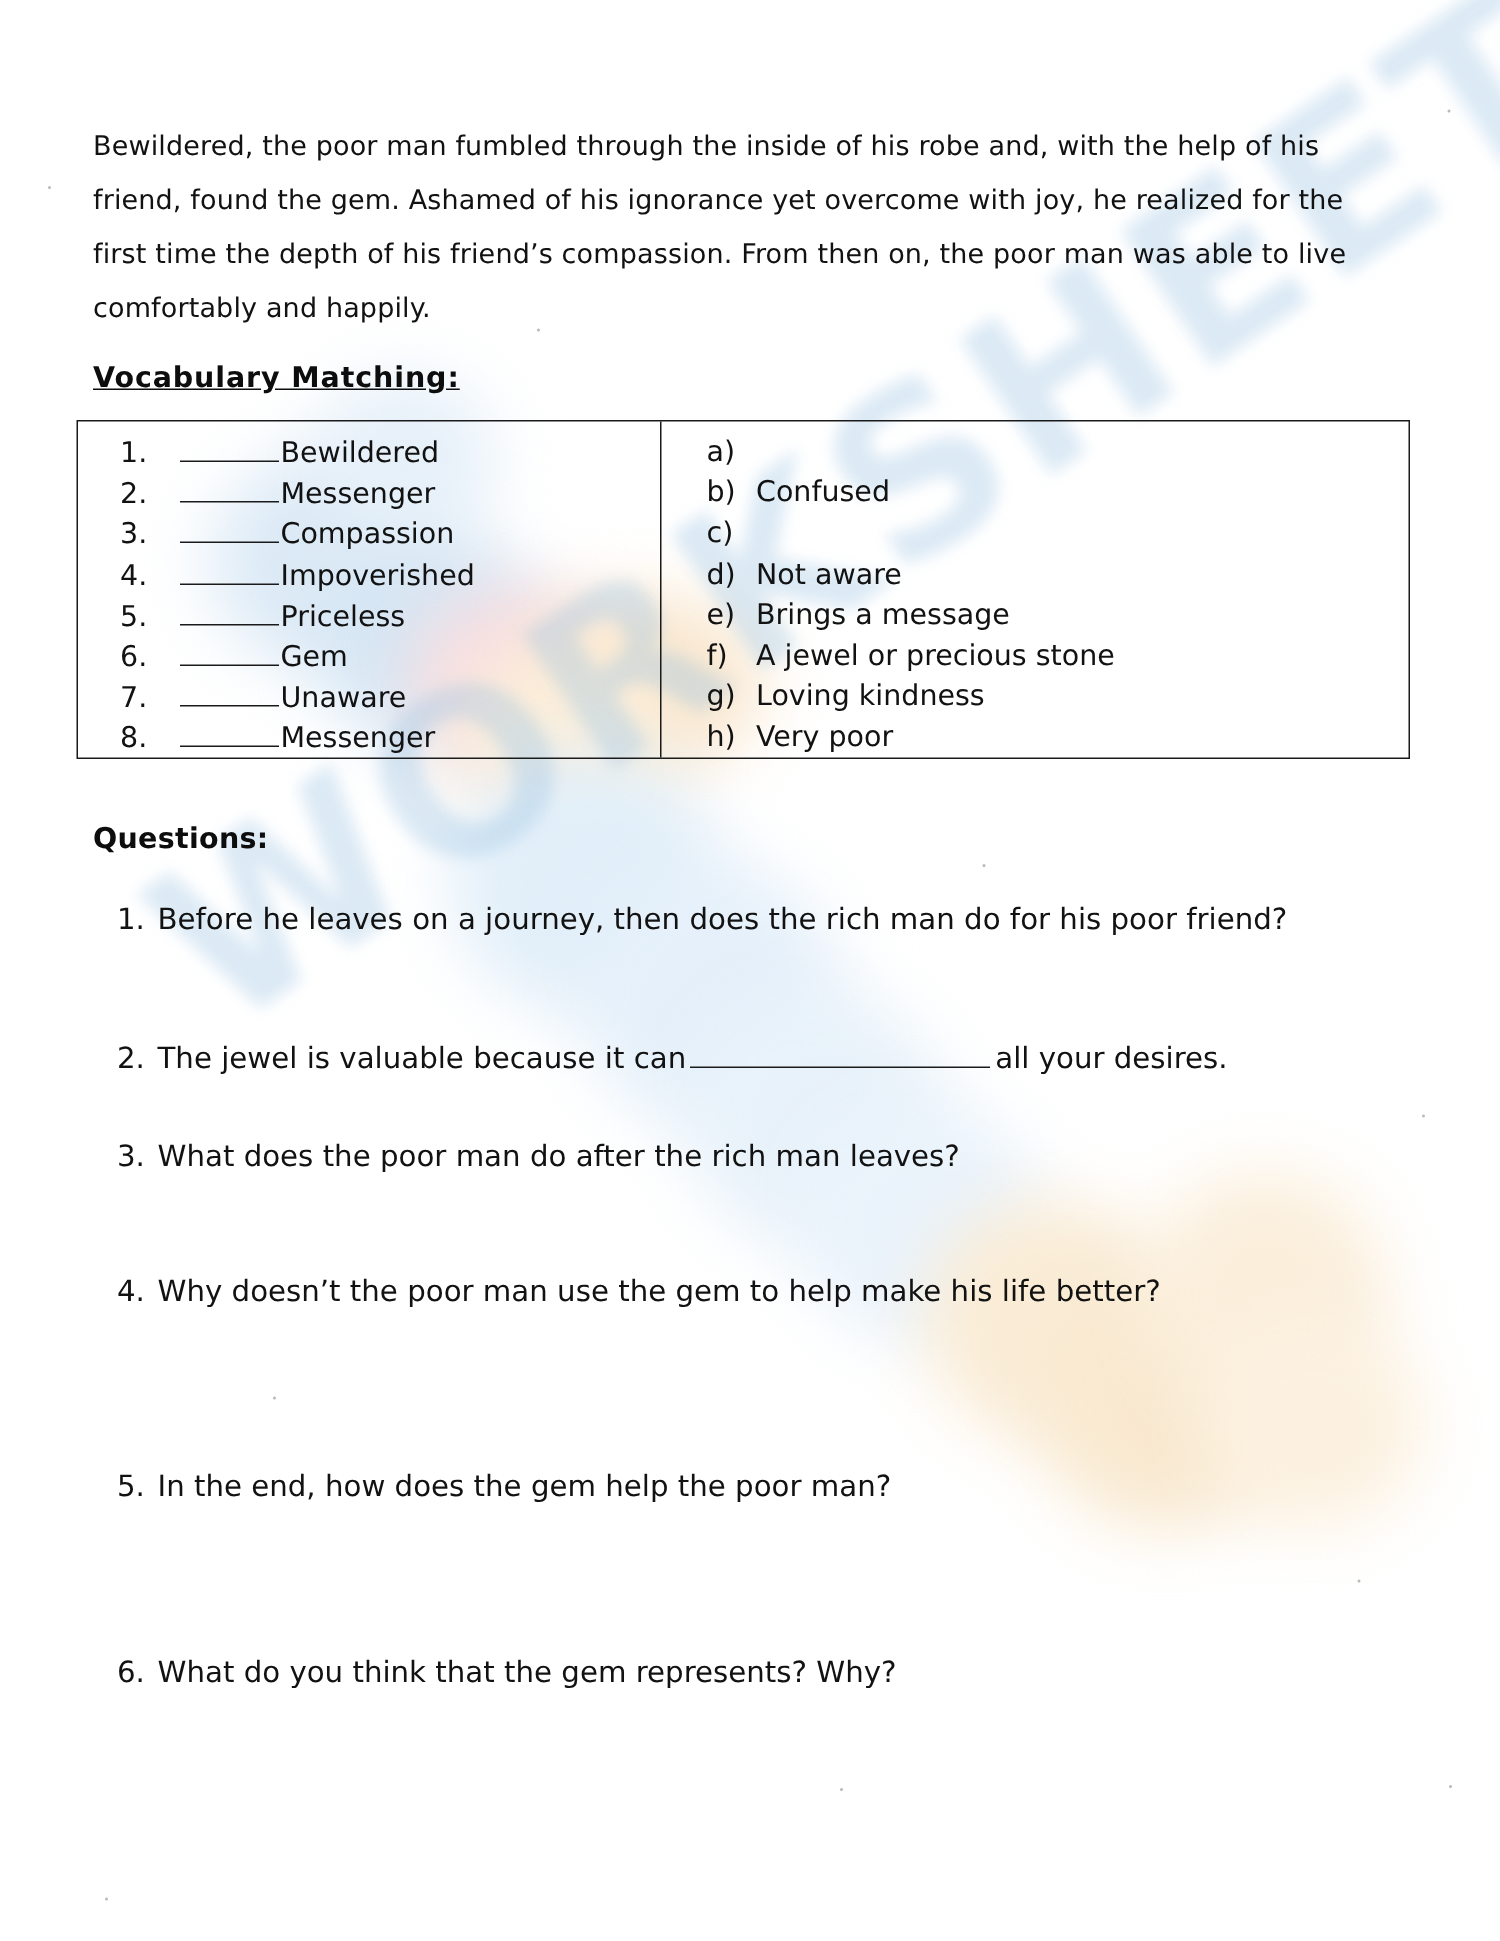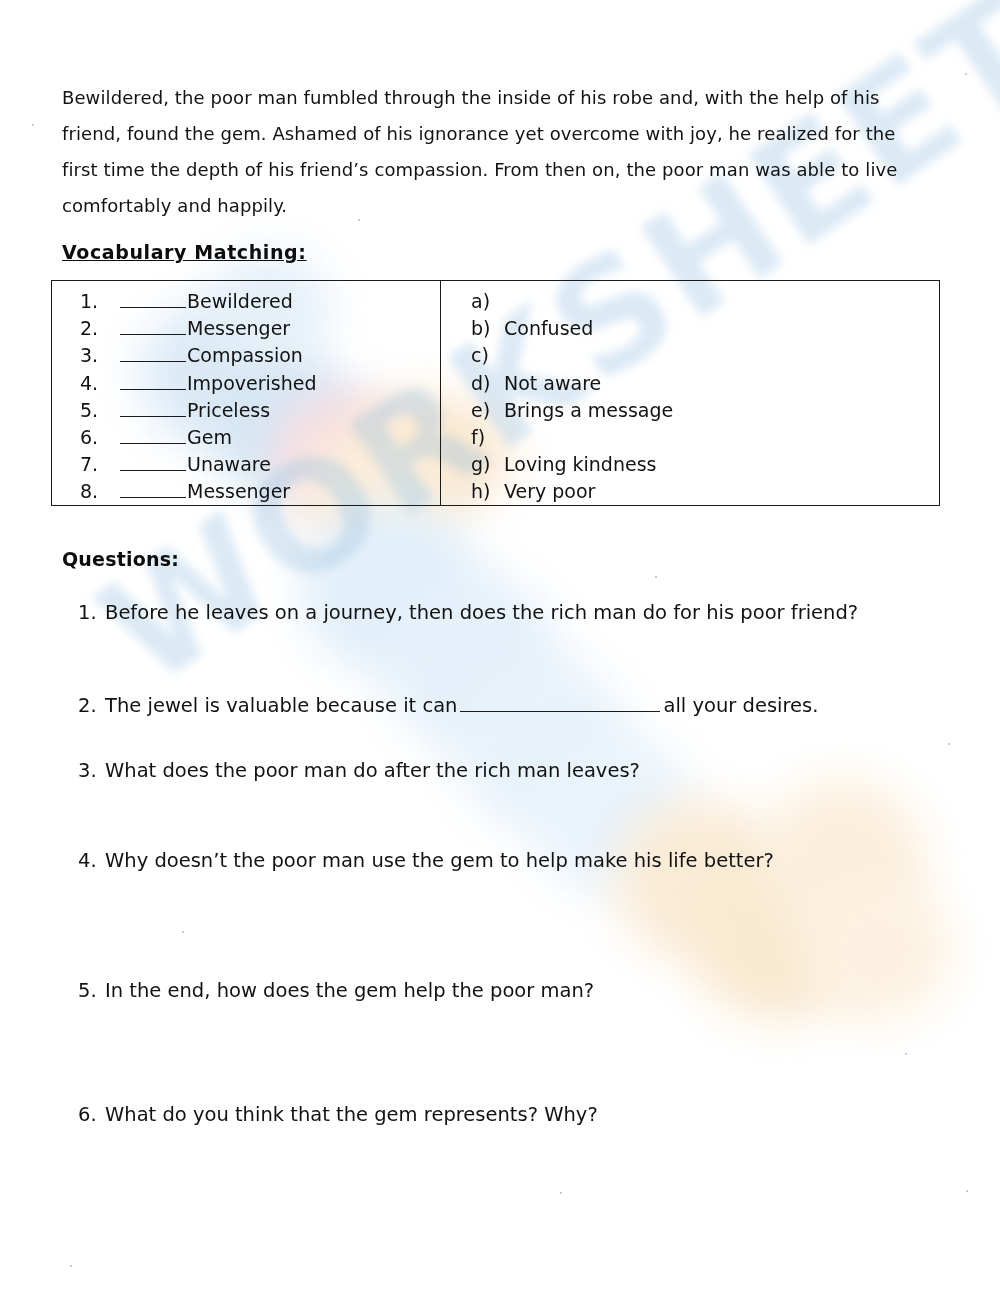--- a/index.html
+++ b/index.html
@@ -262,20 +262,21 @@
         <div class="drow">
           <span class="dlet">d)</span>
           <span>Not aware</span>
         </div>
         <div class="drow">
           <span class="dlet">e)</span>
           <span>Brings a message</span>
         </div>
         <div class="drow">
           <span class="dlet">f)</span>
+          <span>A jewel or precious stone</span>
         </div>
         <div class="drow">
           <span class="dlet">g)</span>
           <span>Loving kindness</span>
         </div>
         <div class="drow">
           <span class="dlet">h)</span>
           <span>Very poor</span>
         </div>
       </div>

